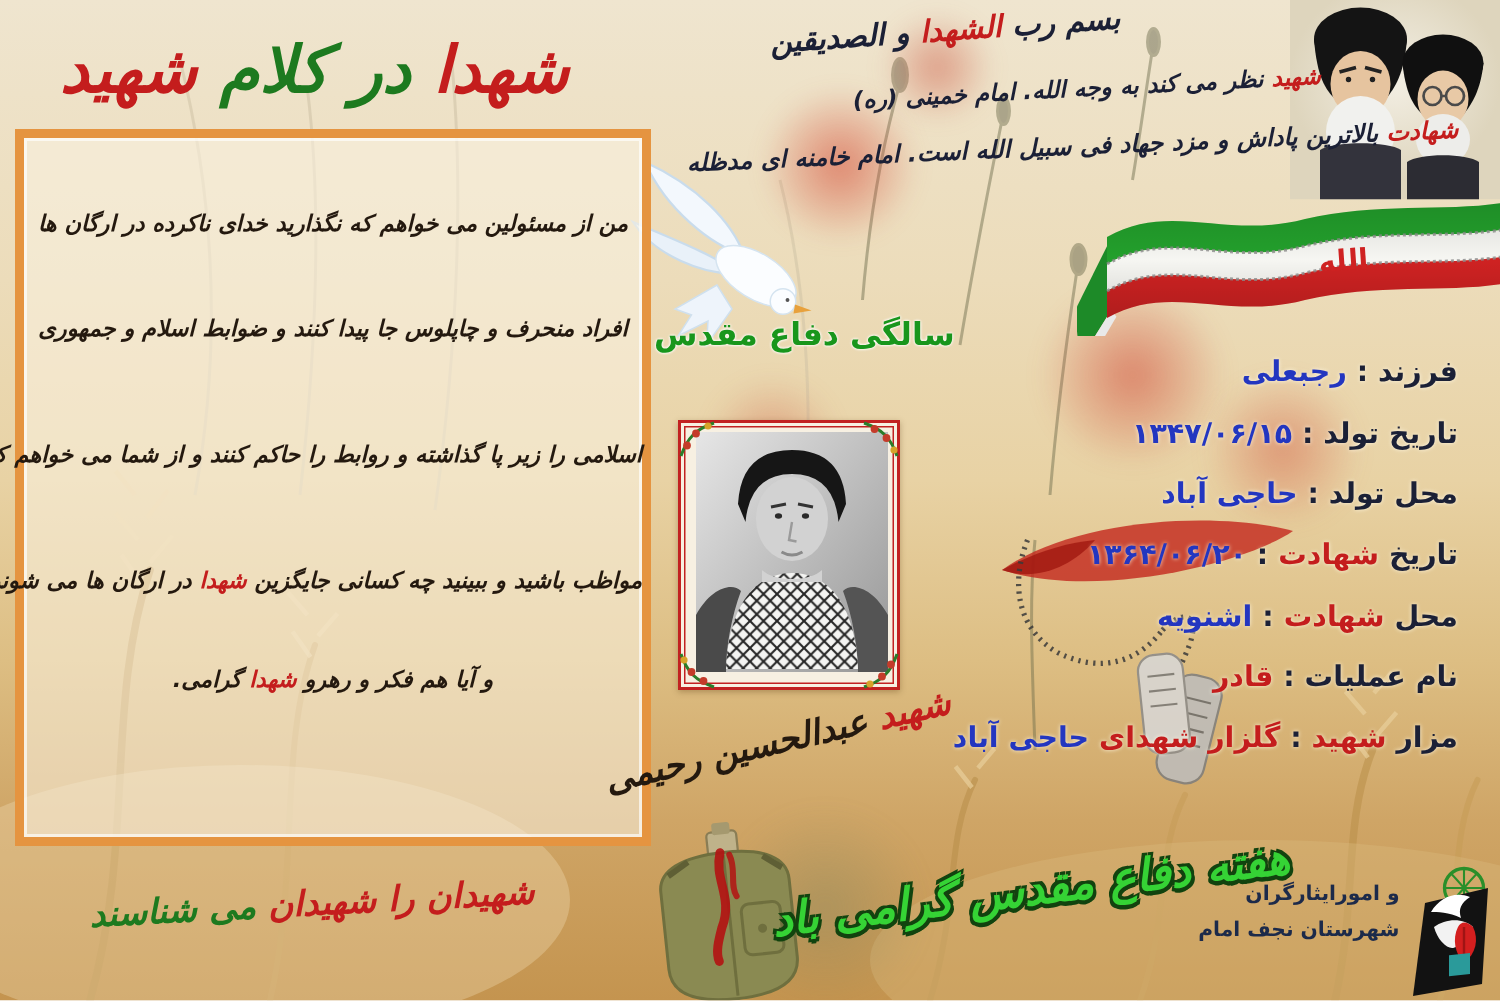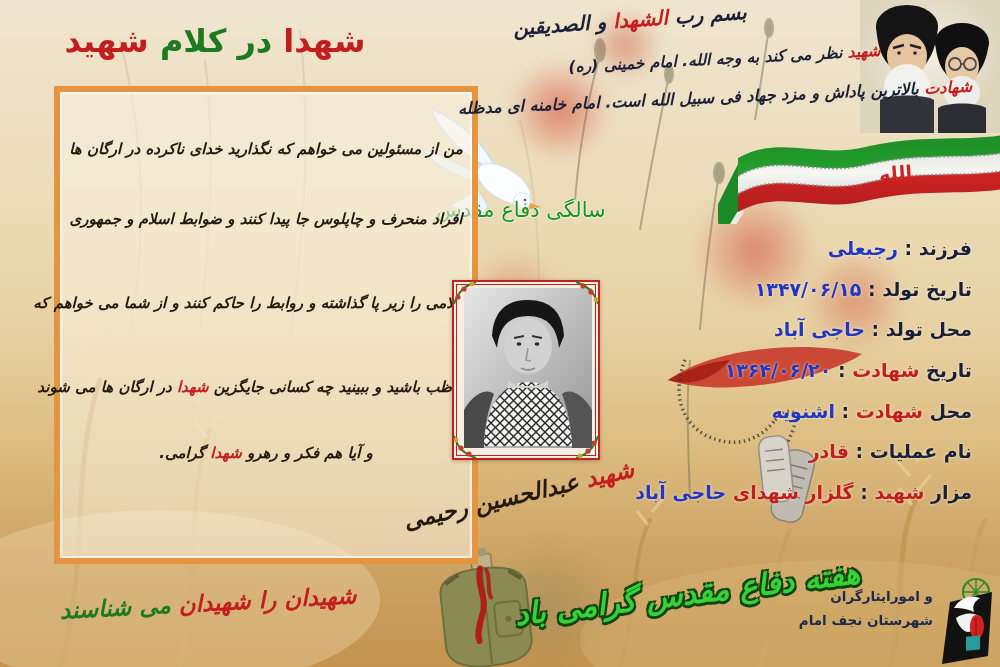--- a/index.html
+++ b/index.html
@@ -9,28 +9,28 @@
     background:linear-gradient(180deg,#efe5cf 0%,#ecdcba 28%,#e8d2a4 48%,#ddbe83 66%,#cfa566 82%,#c4944f 100%);
   }
   .abs{position:absolute;}
   .blob{position:absolute;border-radius:50%;filter:blur(7px);}
   
   .quote{white-space:nowrap;font-style:italic;font-weight:bold;color:#1b2036;text-align:center;}
   #bismillah{left:470px;top:8px;width:320px;font-size:20px;transform:rotate(-4deg);z-index:12;}
   #quote1{left:552px;top:50px;width:345px;font-size:15.5px;transform:rotate(-3deg);z-index:12;}
   #quote2{left:425px;top:88px;width:580px;font-size:16px;transform:rotate(-2.5deg);z-index:12;}
   
-  #panel-title{left:40px;top:22px;width:350px;font-size:32px;font-weight:bold;text-align:center;white-space:nowrap;z-index:13;}
+  #panel-title{left:40px;top:22px;width:350px;font-size:43px;font-weight:bold;font-style:italic;text-align:left;white-space:nowrap;z-index:13;}
   #quote-box{left:10px;top:86px;width:412px;height:466px;border:6px solid #e59440;
-    background:rgba(250,242,226,0.55);box-shadow:inset 0 0 0 2px rgba(255,255,255,.65);z-index:11;margin-left:44px;}
+    background:rgba(250,242,226,0.55);box-shadow:inset 0 0 0 2px rgba(255,255,255,.65);z-index:11;}
   .box-line{position:absolute;left:0;width:100%;text-align:center;white-space:nowrap;
     font-size:15px;font-weight:bold;font-style:italic;color:#24190f;}
   #panel-footer{left:48px;top:590px;width:320px;text-align:center;font-size:23px;font-weight:bold;font-style:italic;transform:rotate(-3deg);white-space:nowrap;z-index:12;}
   
-  #anniversary{left:436px;top:198px;font-size:21px;font-weight:normal;color:#18961c;white-space:nowrap;
+  #anniversary{left:436px;top:211px;font-size:21px;font-weight:bold;color:#18961c;white-space:nowrap;
     text-shadow:0 0 2px #fff,0 0 2px #fff;z-index:8;}
   #photo-frame{left:452px;top:280px;width:144px;height:176px;background:#f7f0e2;
     border:2px solid #c22121;box-shadow:inset 0 0 0 2px #f7f0e2, inset 0 0 0 3px #c22121, 0 1px 4px rgba(90,60,20,.35);z-index:13;}
   #photo-frame .corner{position:absolute;width:26px;height:26px;z-index:14;}
   #martyr-name{left:436px;top:478px;width:200px;text-align:center;font-size:23px;font-weight:bold;font-style:italic;
     color:#241c12;white-space:nowrap;transform:rotate(-13deg);z-index:13;}
   #banner{left:516px;top:576px;width:345px;text-align:center;font-size:30px;font-weight:bold;font-style:italic;
     white-space:nowrap;color:#35d335;transform:rotate(-7deg);z-index:15;letter-spacing:-1px;
     text-shadow:-2px -2px 0 #12430f,2px -2px 0 #12430f,-2px 2px 0 #12430f,2px 2px 0 #12430f,0 3px 0 #12430f;}
   

